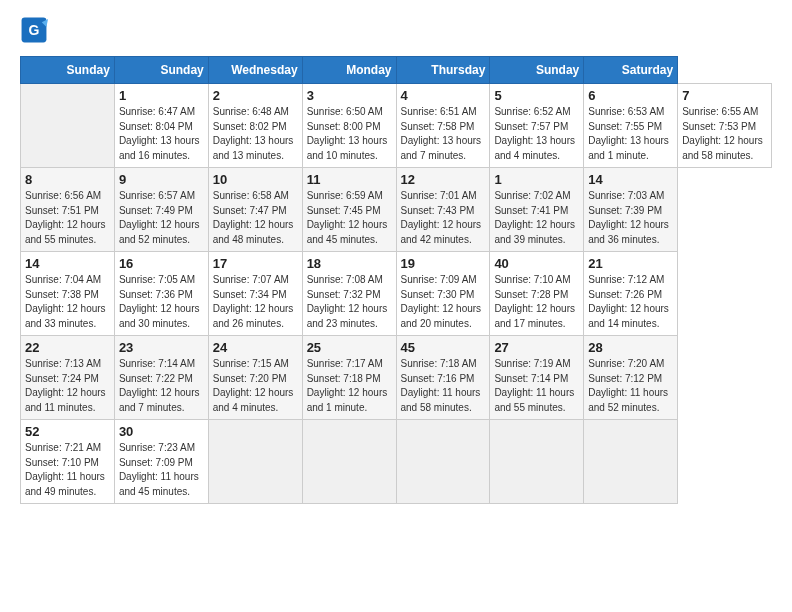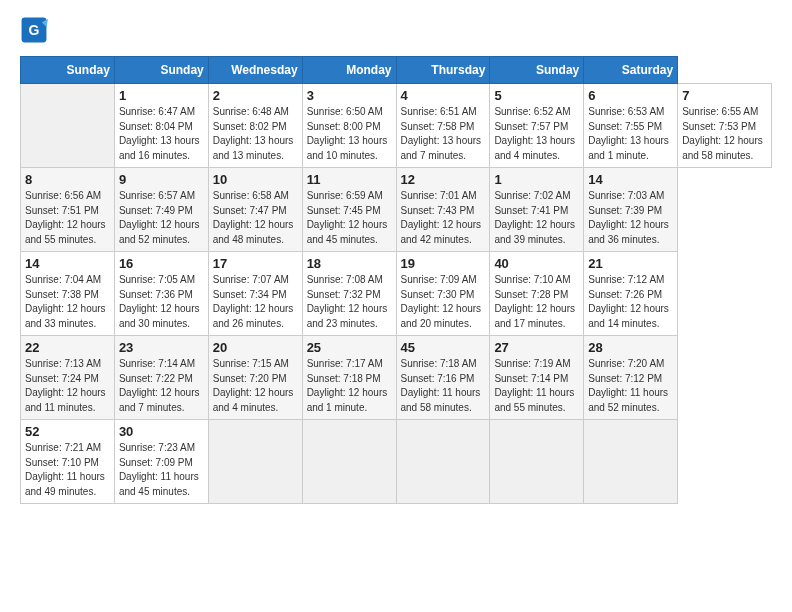--- a/index.html
+++ b/index.html
@@ -220,21 +220,21 @@
         <tr>
           <td>
             <span class="day-num">22</span>
             <div class="day-info">Sunrise: 7:13 AM<br>Sunset: 7:24 PM<br>Daylight: 12 hours<br>and 11 minutes.</div>
           </td>
           <td>
             <span class="day-num">23</span>
             <div class="day-info">Sunrise: 7:14 AM<br>Sunset: 7:22 PM<br>Daylight: 12 hours<br>and 7 minutes.</div>
           </td>
           <td>
-            <span class="day-num">20</span>
+            <span class="day-num">24</span>
             <div class="day-info">Sunrise: 7:15 AM<br>Sunset: 7:20 PM<br>Daylight: 12 hours<br>and 4 minutes.</div>
           </td>
           <td>
             <span class="day-num">25</span>
             <div class="day-info">Sunrise: 7:17 AM<br>Sunset: 7:18 PM<br>Daylight: 12 hours<br>and 1 minute.</div>
           </td>
           <td>
             <span class="day-num">45</span>
             <div class="day-info">Sunrise: 7:18 AM<br>Sunset: 7:16 PM<br>Daylight: 11 hours<br>and 58 minutes.</div>
           </td>

